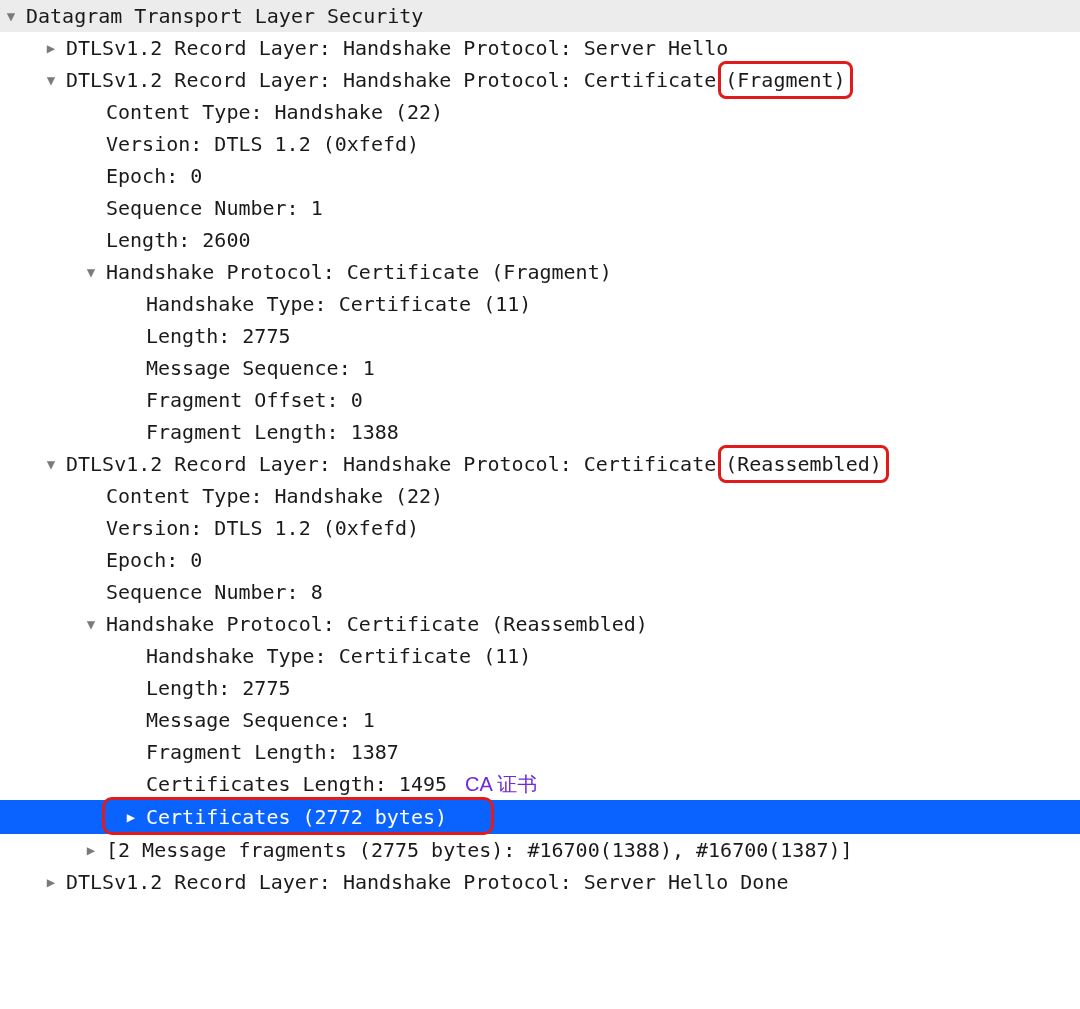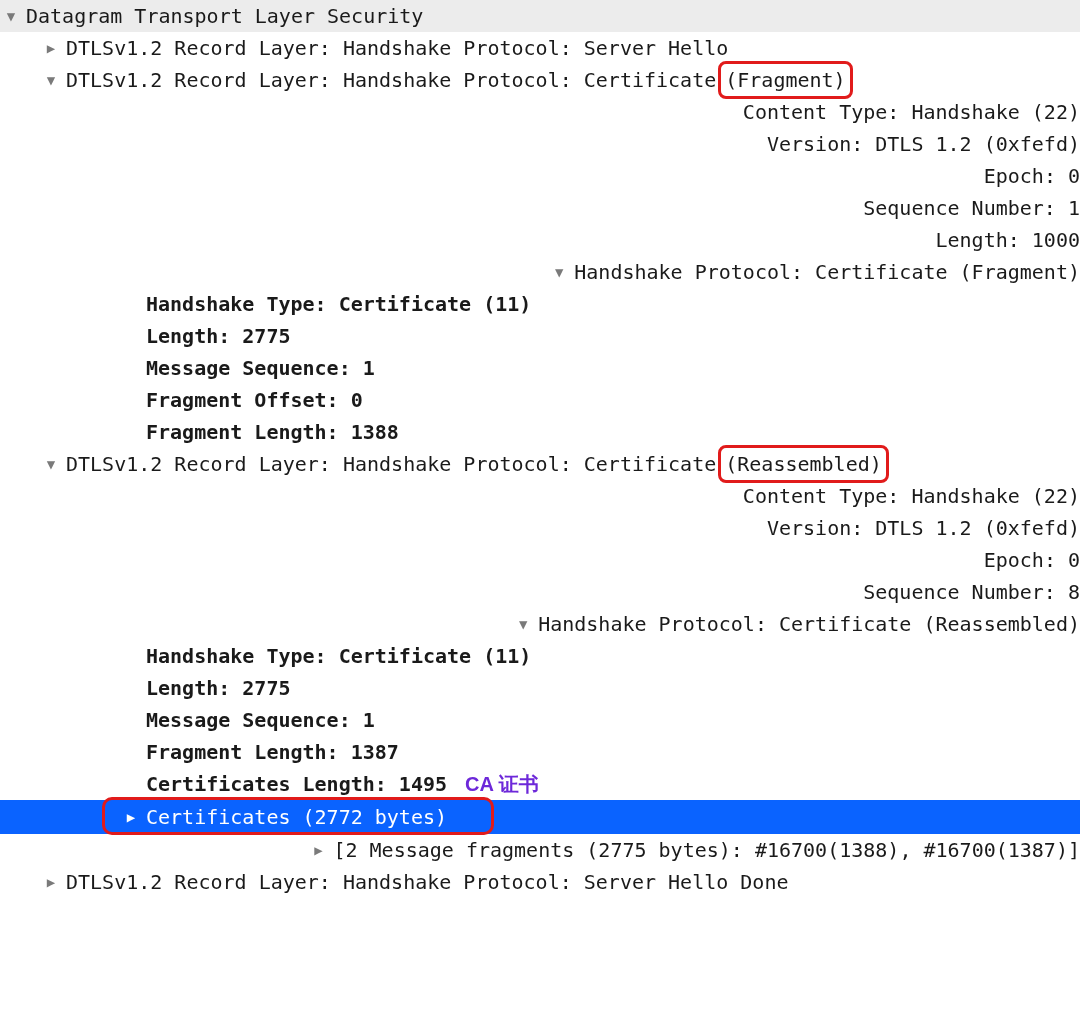--- a/index.html
+++ b/index.html
@@ -16,22 +16,22 @@
     padding: 0 0 10px 0;
   }
   .row {
     display: flex;
     align-items: center;
     white-space: pre;
     height: 32px;
   }
   .indent0 { padding-left: 2px; }
   .indent1 { padding-left: 42px; }
-  .indent2 { padding-left: 82px; justify-content: flex-end; }
-  .indent3 { padding-left: 122px; font-weight: bold; }
+  .indent2 { padding-left: 82px; }
+  .indent3 { padding-left: 122px; }
   .indent4 { padding-left: 122px; }
   .tri {
     display: inline-flex;
     width: 18px;
     height: 18px;
     align-items: center;
     justify-content: center;
     margin-right: 6px;
     color: #7a7a7a;
     font-size: 14px;
@@ -110,21 +110,21 @@
   <div class="row indent2">
     <span class="tri-placeholder"></span>
     <span>Epoch: 0</span>
   </div>
   <div class="row indent2">
     <span class="tri-placeholder"></span>
     <span>Sequence Number: 1</span>
   </div>
   <div class="row indent2">
     <span class="tri-placeholder"></span>
-    <span>Length: 1000</span>
+    <span>Length: 2600</span>
   </div>
   <div class="row indent2">
     <span class="tri">▼</span>
     <span>Handshake Protocol: Certificate (Fragment)</span>
   </div>
   <div class="row indent3">
     <span class="tri-placeholder"></span>
     <span>Handshake Type: Certificate (11)</span>
   </div>
   <div class="row indent3">

